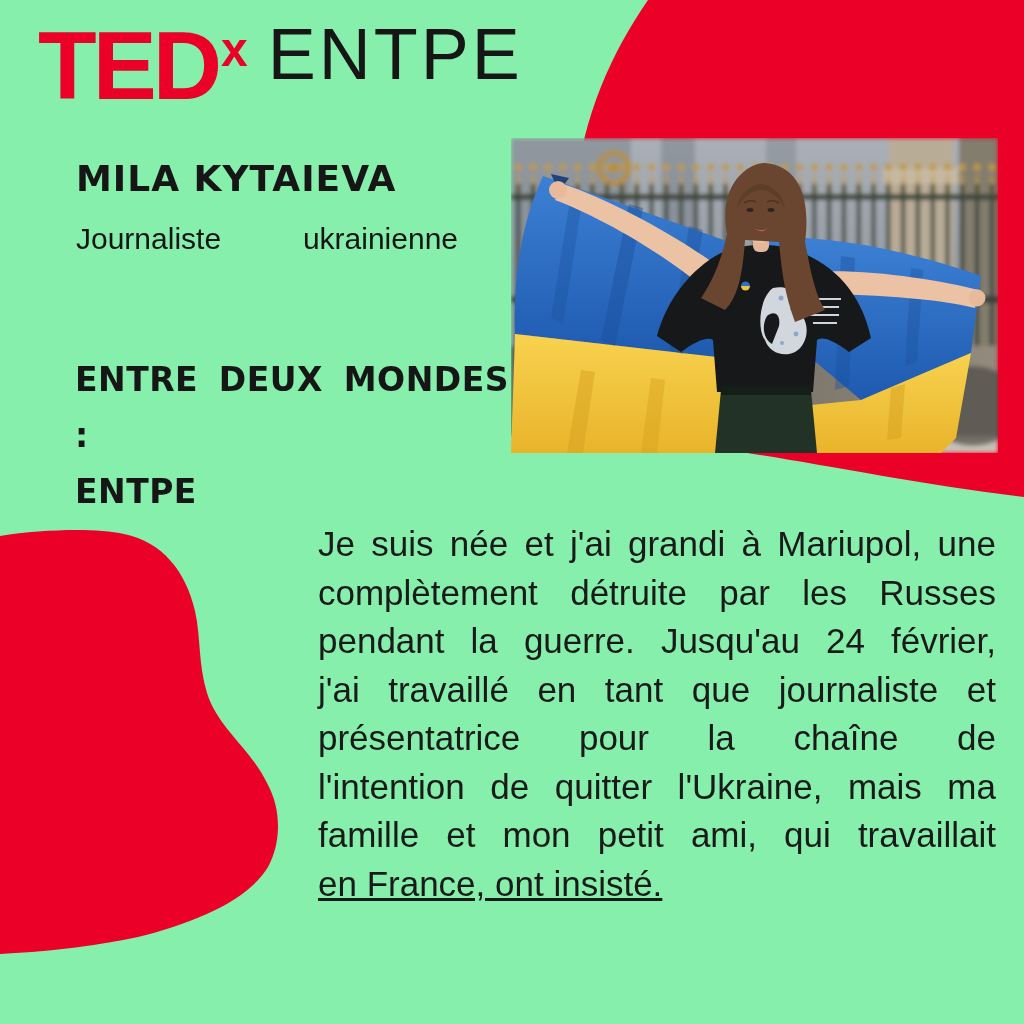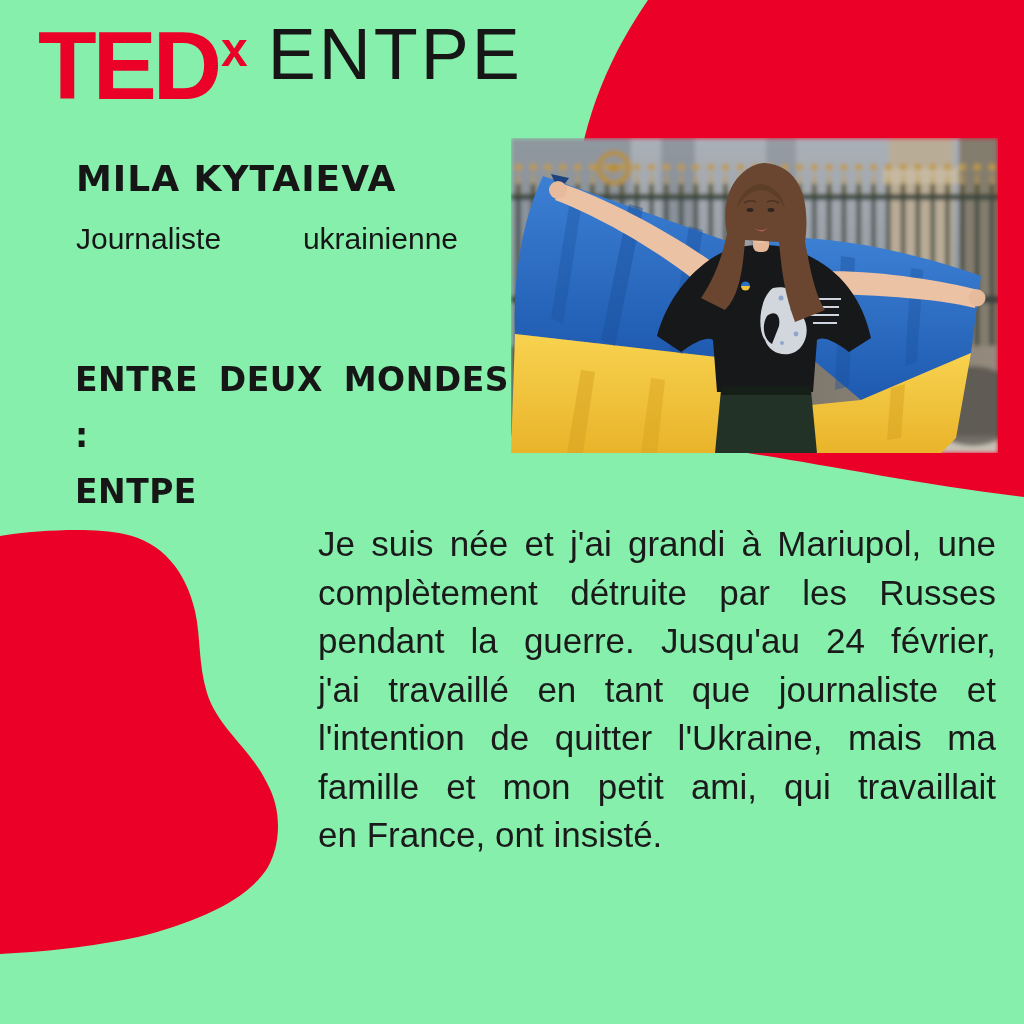--- a/index.html
+++ b/index.html
@@ -22,21 +22,21 @@
   .speaker-role div{text-align:justify;text-align-last:justify;}
   
   .talk-title{position:absolute;left:75px;top:352px;width:434px;z-index:3;
        font-family:"DejaVu Sans",sans-serif;font-weight:800;font-size:33px;line-height:56px;letter-spacing:.5px;}
   .talk-title div{text-align:justify;text-align-last:justify;}
   .talk-title div:last-child{text-align-last:left;}
   
   .bio{position:absolute;left:318px;top:520px;width:678px;z-index:3;
        font-size:35px;line-height:48.5px;font-family:"Liberation Sans",sans-serif;color:#1a1a1a;}
   .bio div{text-align:justify;text-align-last:justify;}
-  .bio div:last-child{text-align-last:left;}
+  .bio div:last-child{text-align-last:left;text-decoration:underline;}
   
   .photo{position:absolute;left:511px;top:138px;width:487px;height:315px;z-index:2;}
   .photo svg{display:block;width:100%;height:100%;}
 </style>
 </head>
 <body>
 
 <div class="canvas">
 
   <svg class="bg-blobs" viewBox="0 0 1024 1024" aria-hidden="true">
@@ -58,20 +58,21 @@
   <div class="talk-title">
       <div>ENTRE DEUX MONDES :</div>
       <div>ENTPE</div>
     </div>
 
   <div class="bio">
       <div>Je suis née et j'ai grandi à Mariupol, une</div>
       <div>complètement détruite par les Russes</div>
       <div>pendant la guerre. Jusqu'au 24 février,</div>
       <div>j'ai travaillé en tant que journaliste et</div>
+      <div>présentatrice pour la chaîne de</div>
       <div>l'intention de quitter l'Ukraine, mais ma</div>
       <div>famille et mon petit ami, qui travaillait</div>
       <div>en France, ont insisté.</div>
     </div>
 
   <div class="photo">
     <svg viewBox="0 0 487 315" role="img" aria-label="Femme tenant un drapeau ukrainien devant des grilles dorées">
       <defs>
         <filter id="f-blur" x="-5%" y="-5%" width="110%" height="110%">
             <feGaussianBlur stdDeviation="2.3"></feGaussianBlur>

